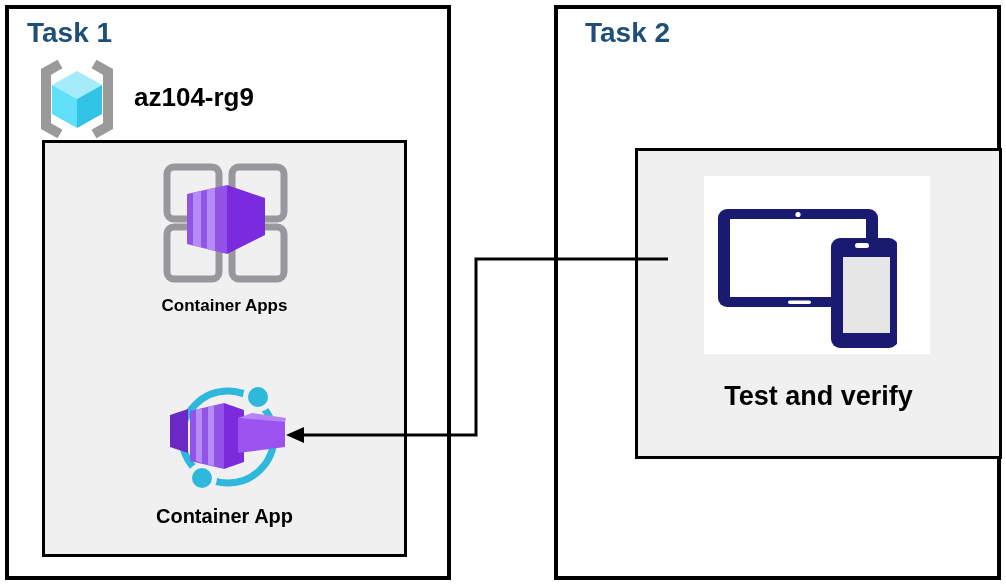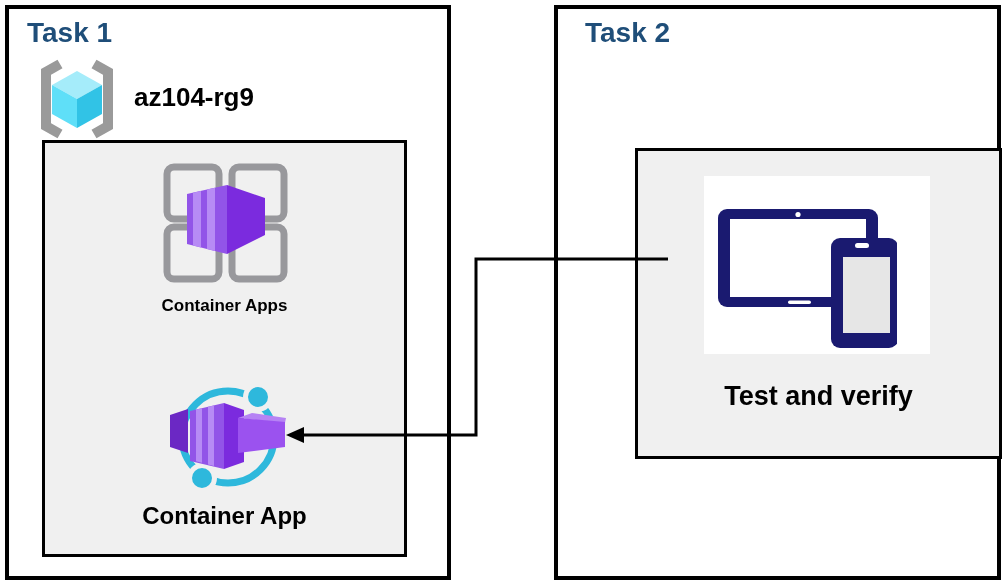--- a/index.html
+++ b/index.html
@@ -28,21 +28,21 @@
   .panel-1{left:33px;top:131px;width:365px;height:417px;}
   .panel-2{left:41px;top:139px;width:367px;height:311px;margin-left:36px;}
   .env-icon{position:absolute;left:118px;top:20px;width:125px;height:120px;}
   .env-label{
     position:absolute;left:0;top:146px;width:100%;text-align:center;
     font-size:17px;line-height:34px;font-weight:700;color:#000;
   }
   .app-icon{position:absolute;left:123px;top:234px;width:120px;height:120px;}
   .app-label{
     position:absolute;left:0;top:356px;width:100%;text-align:center;
-    font-size:24px;line-height:34px;font-weight:700;color:#000;
+    font-size:20px;line-height:34px;font-weight:700;color:#000;
   }
   .device-plate{position:absolute;left:66px;top:25px;width:226px;height:178px;background:#ffffff;}
   .devices-icon{position:absolute;left:13px;top:32px;width:180px;height:140px;}
   .test-label{
     position:absolute;left:0;top:228px;width:100%;text-align:center;
     font-size:27px;line-height:34px;font-weight:700;color:#000;
   }
   .connector{position:absolute;left:0;top:0;width:1006px;height:584px;pointer-events:none;}
   svg{display:block;}
 </style>

